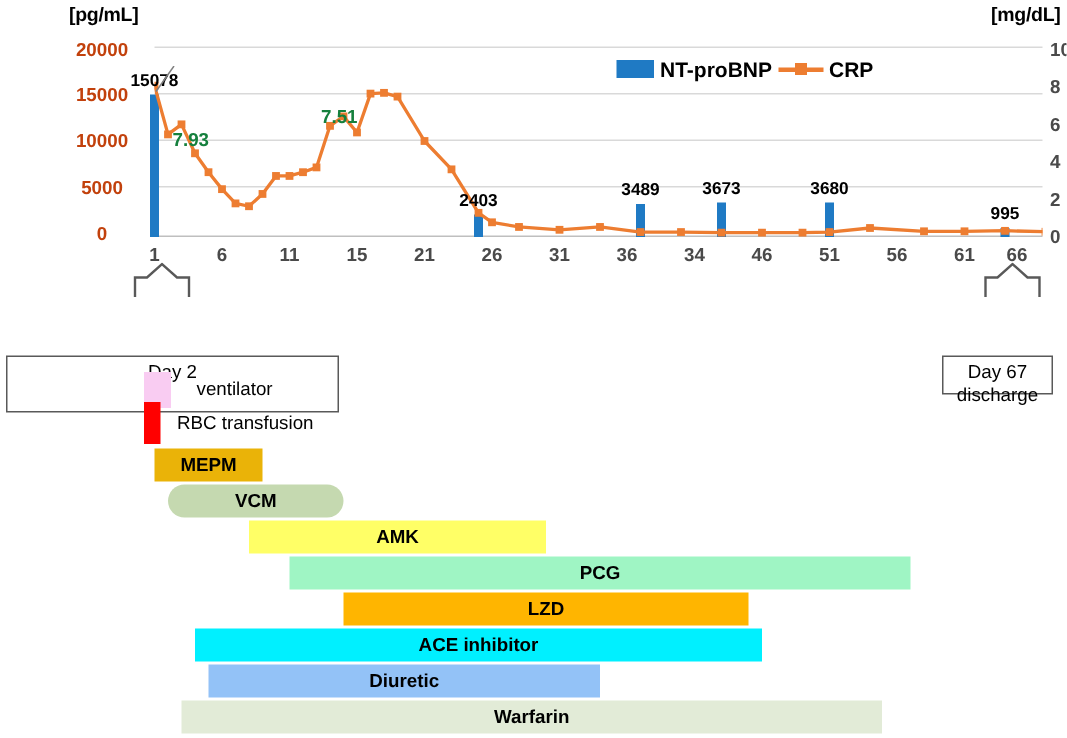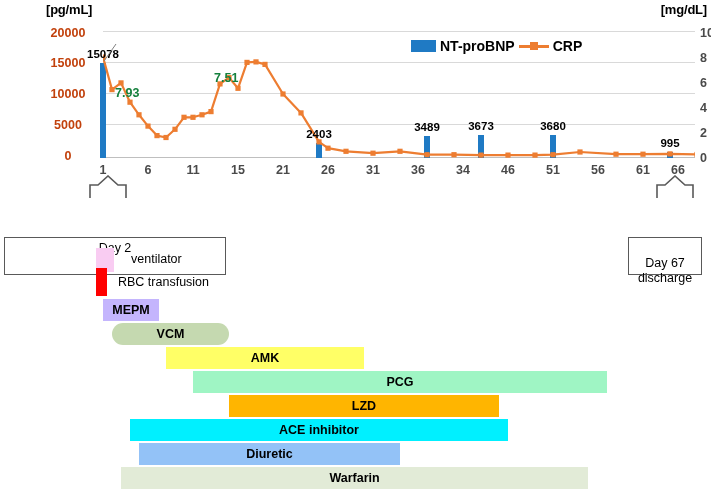--- a/index.html
+++ b/index.html
@@ -231,33 +231,33 @@
   <svg style="position:absolute;left:88px;top:175px" width="40" height="24">
     <polyline points="2,23 2,10 10,10 20,1 30,10 38,10 38,23" fill="#ffffff" stroke="#595959" stroke-width="1.6"></polyline>
   </svg>
   <div class="callout" style="left:4px;top:196px;width:222px;height:38px;padding-top:3px">
     <div class="line">Day 2</div>
   </div>
 
   <svg style="position:absolute;left:655px;top:175px" width="40" height="24">
     <polyline points="2,23 2,10 10,10 20,1 30,10 38,10 38,23" fill="#ffffff" stroke="#595959" stroke-width="1.6"></polyline>
   </svg>
-  <div class="callout" style="left:628px;top:196px;width:74px;height:38px;padding-top:18px">
+  <div class="callout" style="left:628px;top:196px;width:74px;height:26px;padding-top:3px">
     <div class="line">Day 67</div>
     <div class="line">discharge</div>
   </div>
 
   <div class="marker-box" style="left:96px;top:248px;width:18px;height:24px;background:#F9CCF2"></div>
   <div class="marker-text" style="left:131px;top:252px">ventilator</div>
 
   <div class="marker-box" style="left:96px;top:268px;width:11px;height:28px;background:#FF0000"></div>
   <div class="marker-text" style="left:118px;top:275px">RBC transfusion</div>
 
   <div id="med-layer">
-      <div class="med" style="left: 103px; width: 56px; top: 299px; background: #c4b5fd;">
+      <div class="med" style="left: 103px; width: 72px; top: 299px; background: #eab308;">
         <span class="med-label">MEPM</span>
       </div>
       <div class="med" style="left: 112px; width: 117px; top: 323px; background: rgb(197, 217, 176); border-radius: 11px;">
         <span class="med-label">VCM</span>
       </div>
       <div class="med" style="left: 166px; width: 198px; top: 347px; background: rgb(255, 255, 102);">
         <span class="med-label">AMK</span>
       </div>
       <div class="med" style="left: 193px; width: 414px; top: 371px; background: rgb(159, 245, 196);">
         <span class="med-label">PCG</span>

